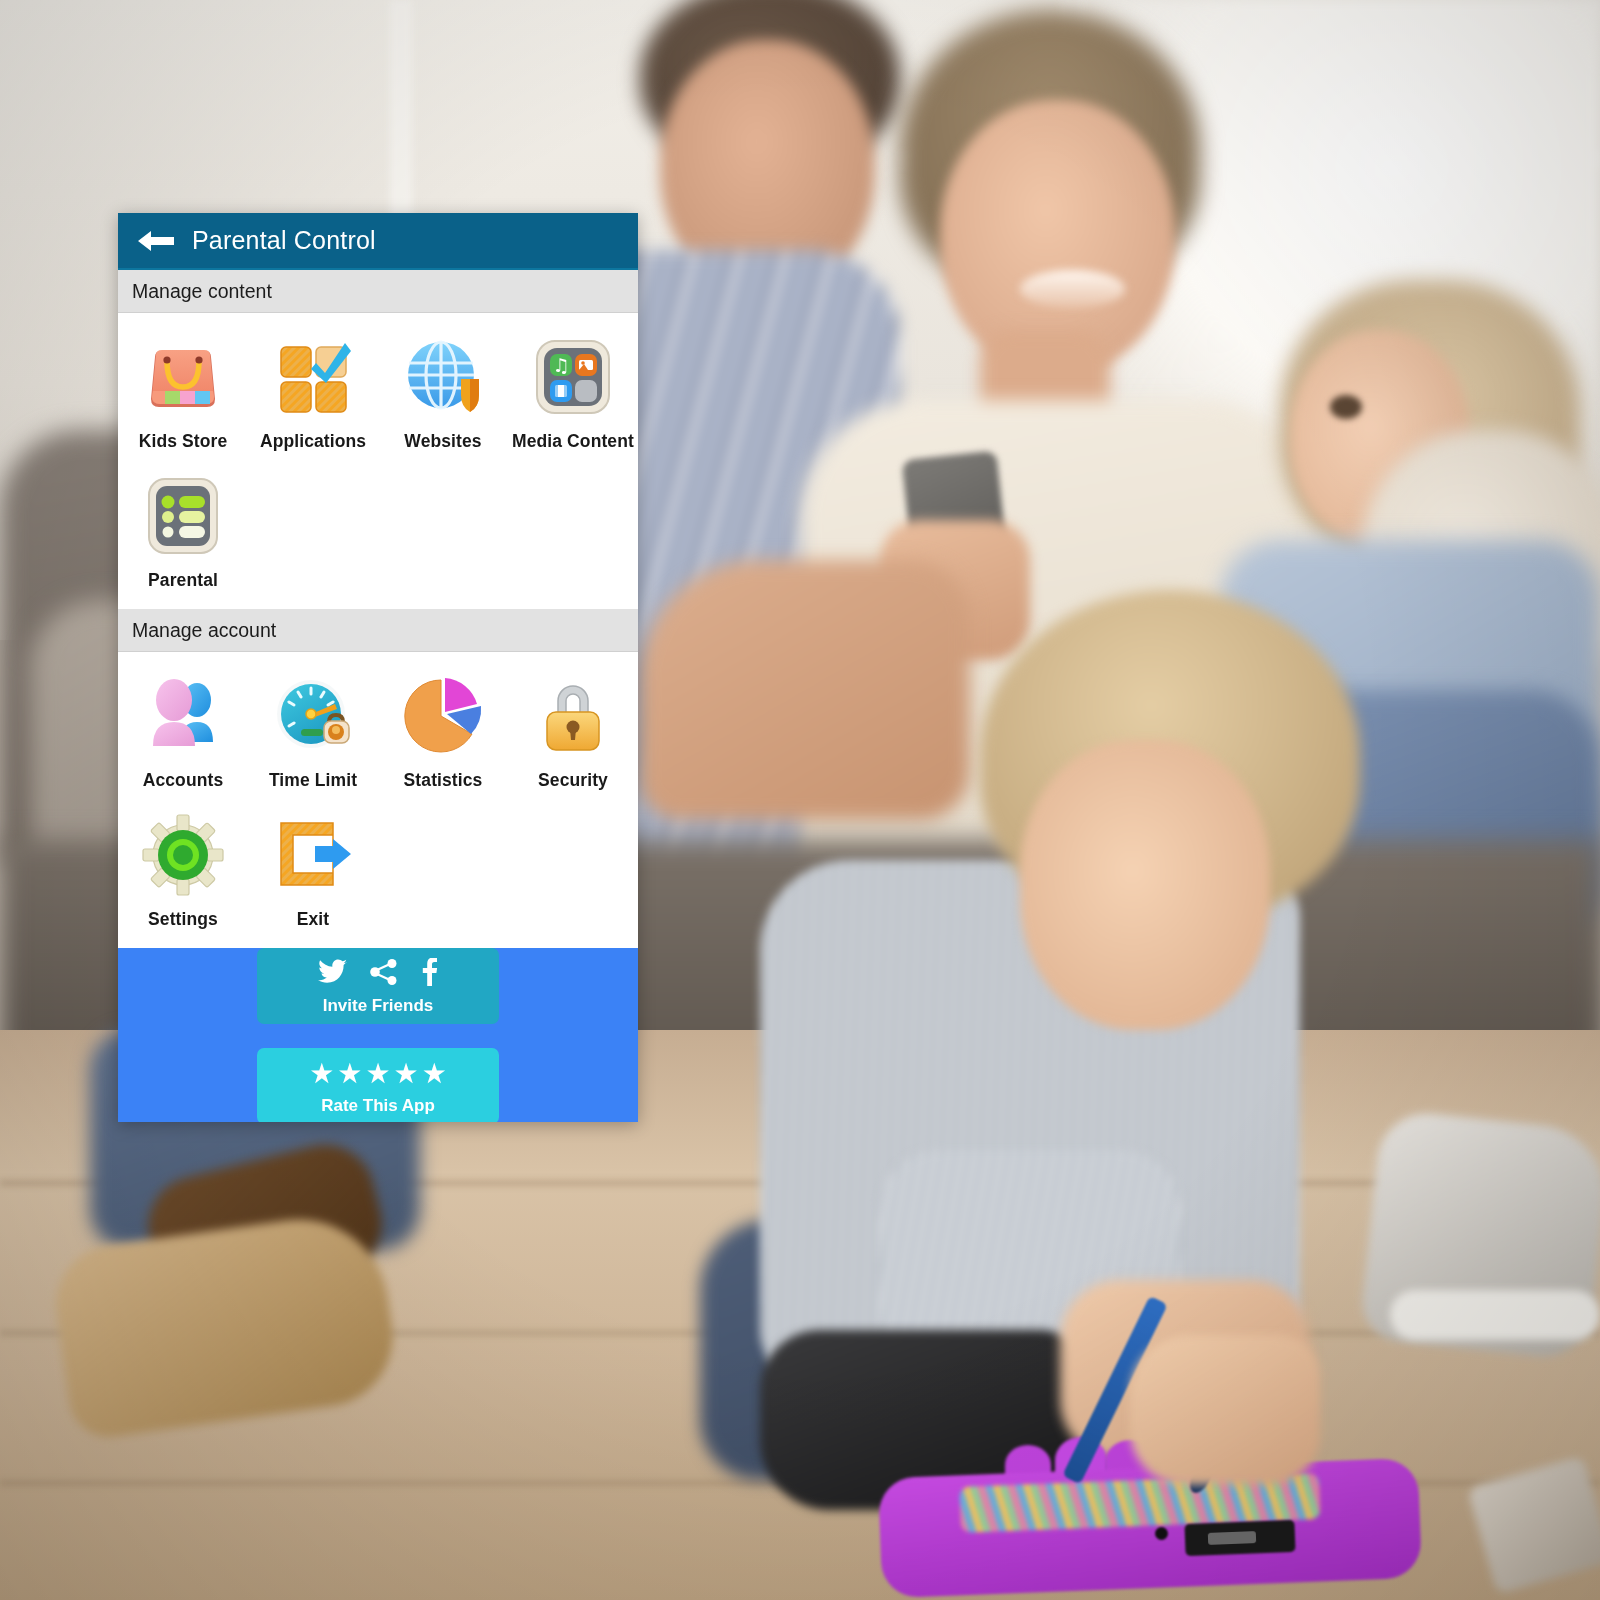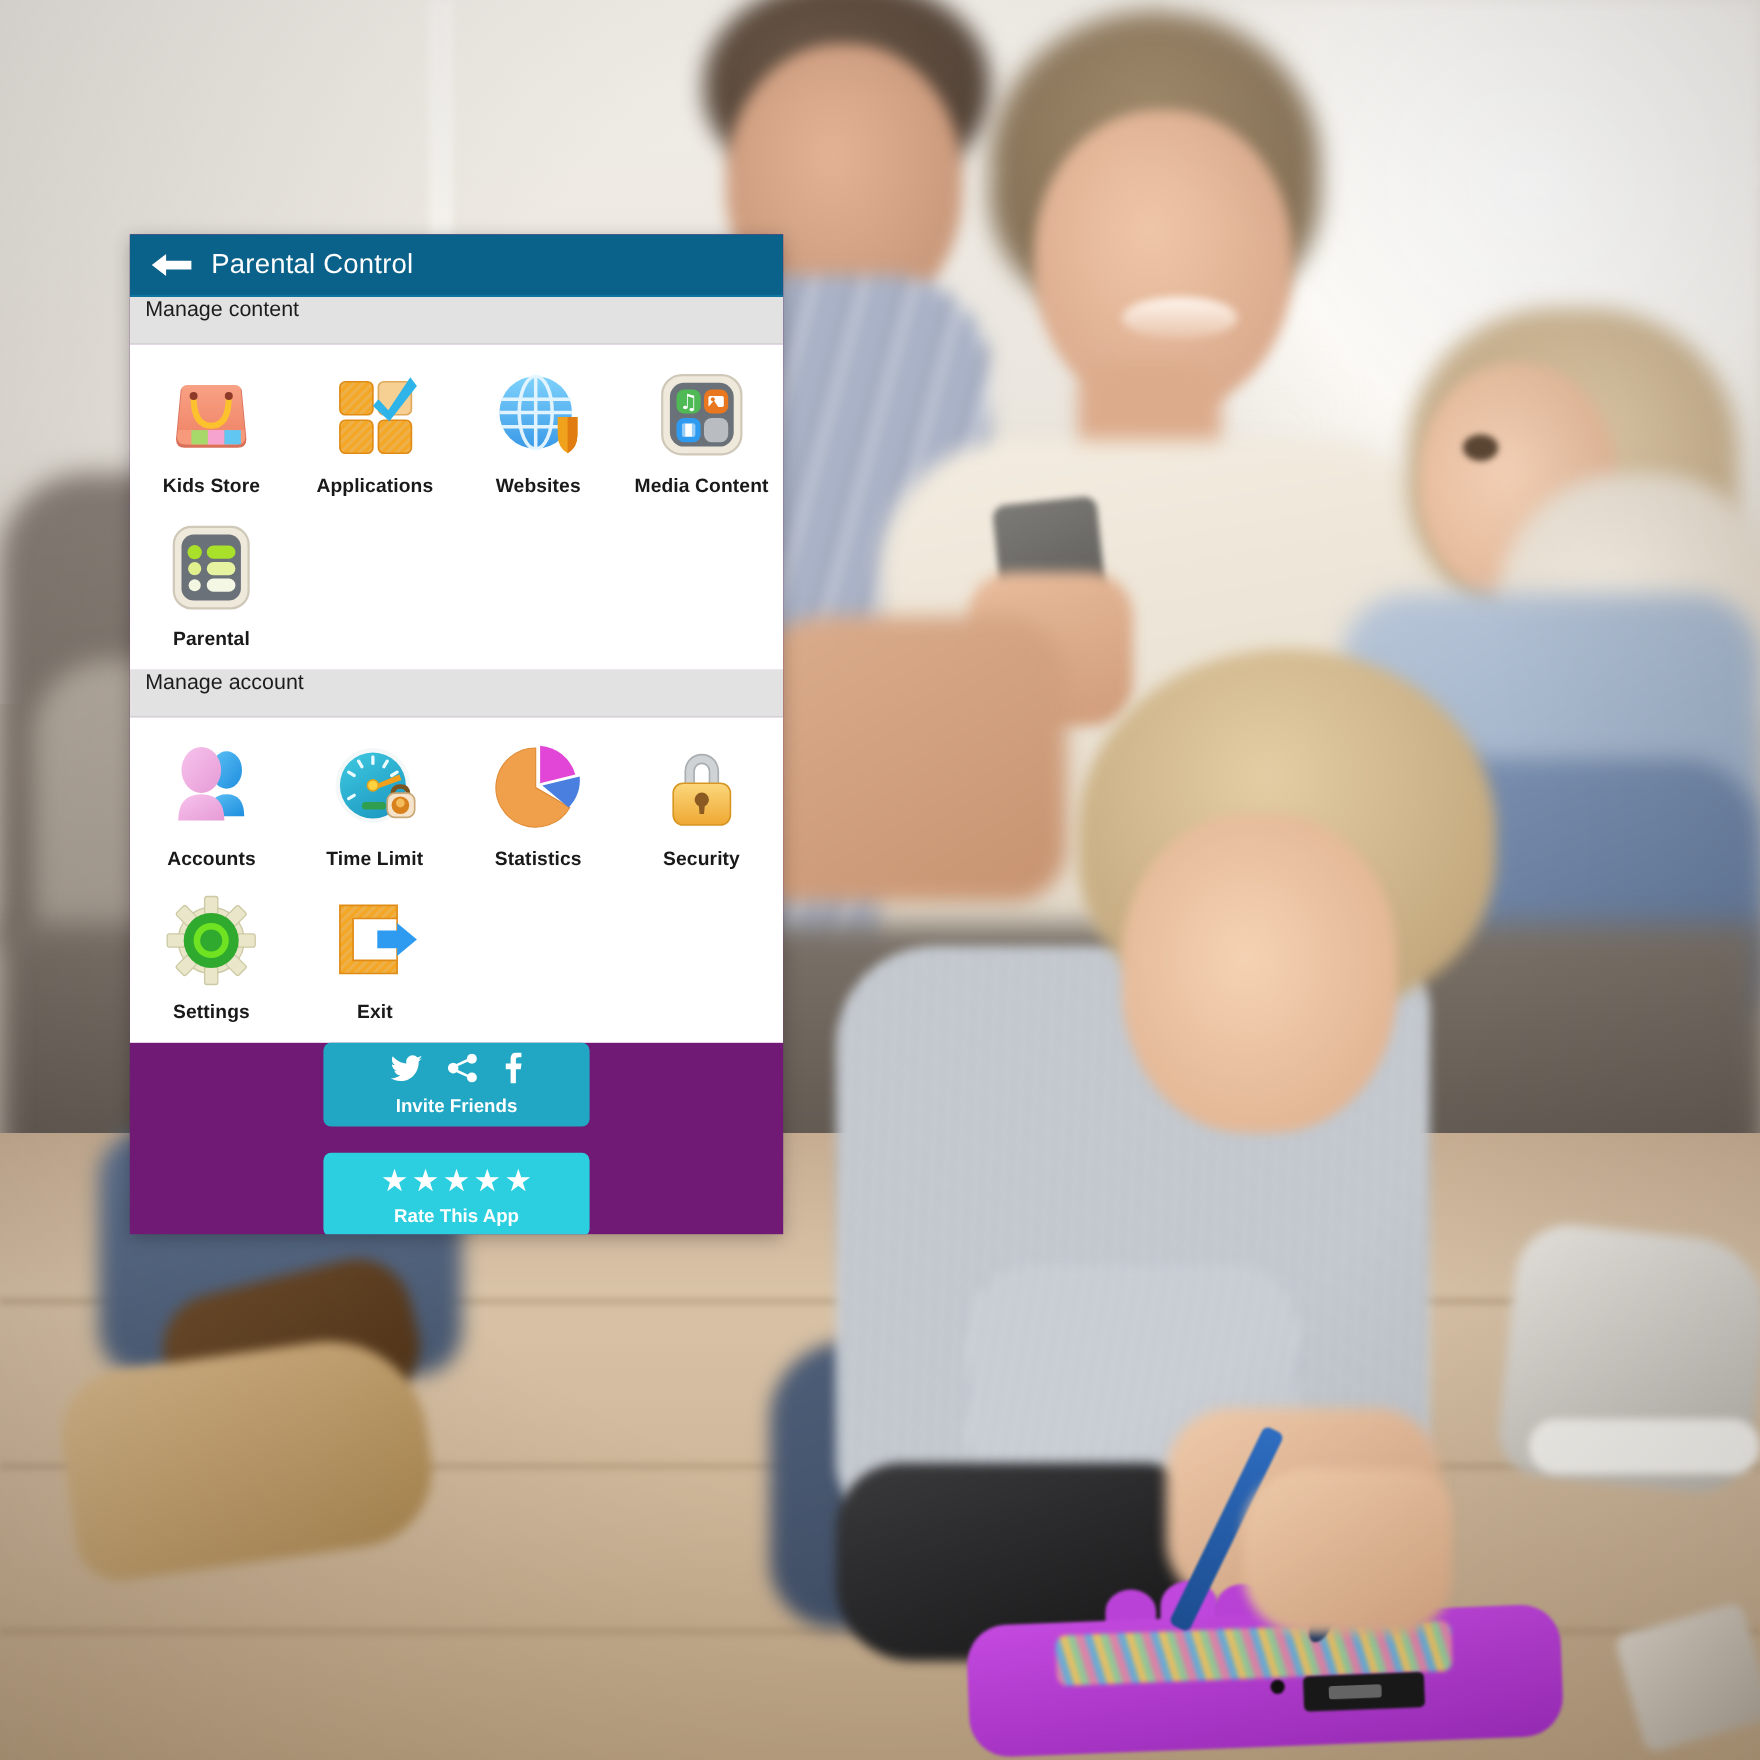--- a/index.html
+++ b/index.html
@@ -147,22 +147,22 @@
   .floorphone { left: 1480px; top: 1470px; width: 120px; height: 110px; border-radius: 12px;
      background: linear-gradient(150deg,#ded6cb,#b6ab9c); filter: blur(4px); transform: rotate(-16deg);}
 
   .vig { left:0; top:0; width:1600px; height:1600px;
      background: radial-gradient(ellipse at 50% 45%, rgba(0,0,0,0) 50%, rgba(0,0,0,.16) 100%);}
 
   
   #panel {
     position: absolute;
     left: 118px; top: 213px;
-    width: 594px; height: 909px;
-    background: #701a75;
+    width: 520px; height: 909px;
+    background: #3b82f6;
     box-shadow: 0 3px 16px rgba(0,0,0,.28);
     overflow: hidden;
   }
 
   .appbar {
     height: 57px;
     background: #0a6189;
     display: flex; align-items: center;
     padding-left: 18px;
     border-bottom: 2px solid #0d769f;
@@ -171,21 +171,21 @@
   .back-arrow svg { display:block; }
   .appbar-title {
     color: #ffffff;
     font-size: 25px;
     letter-spacing: .2px;
   }
 
   .section-head {
     background: #e2e2e2;
     height: 43px;
-    display: flex; 
+    display: flex; align-items: center;
     padding-left: 14px;
     color: #1c1c1c;
     font-size: 19.5px;
     border-bottom: 1px solid #d0d0d0;
   }
 
   .grid {
     display: grid;
     grid-template-columns: repeat(4, 1fr);
     background: #fff;

